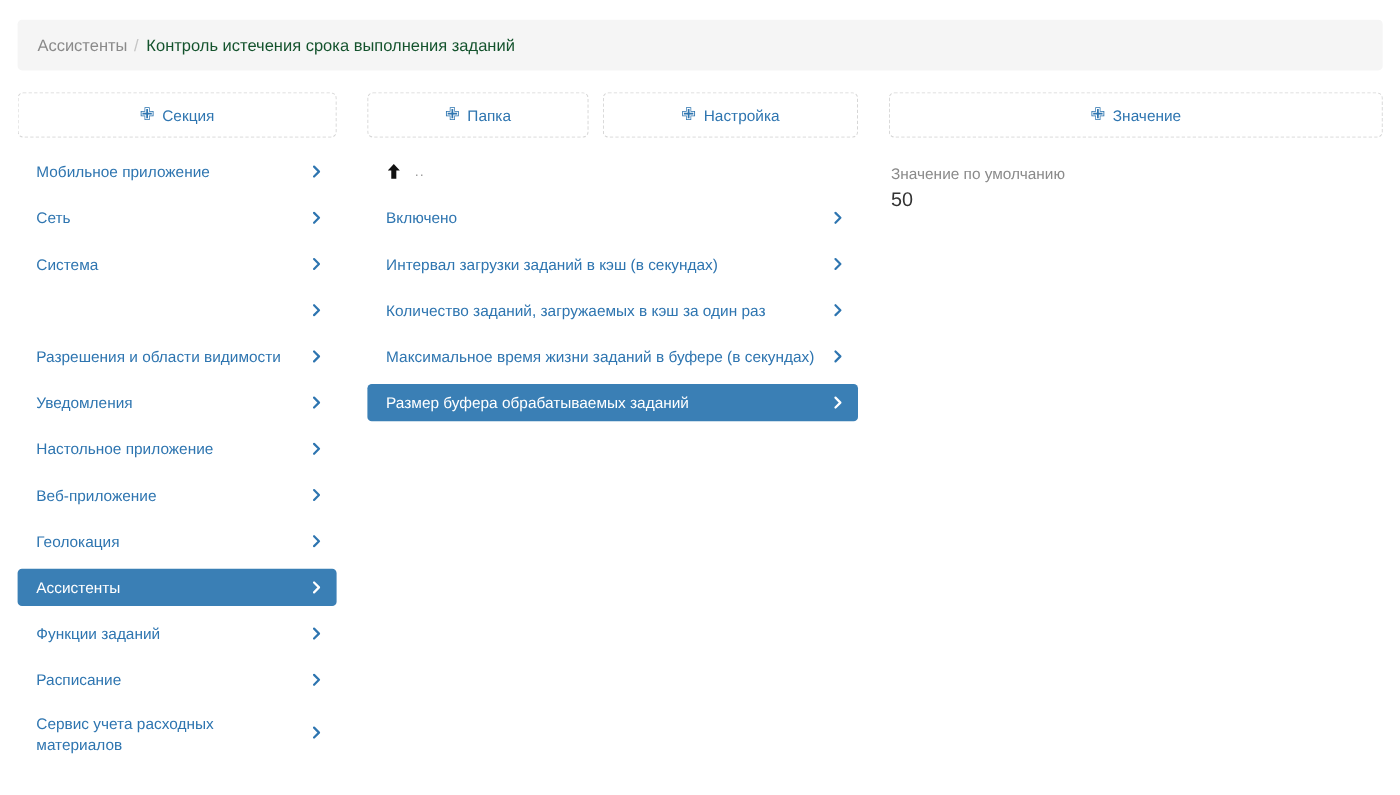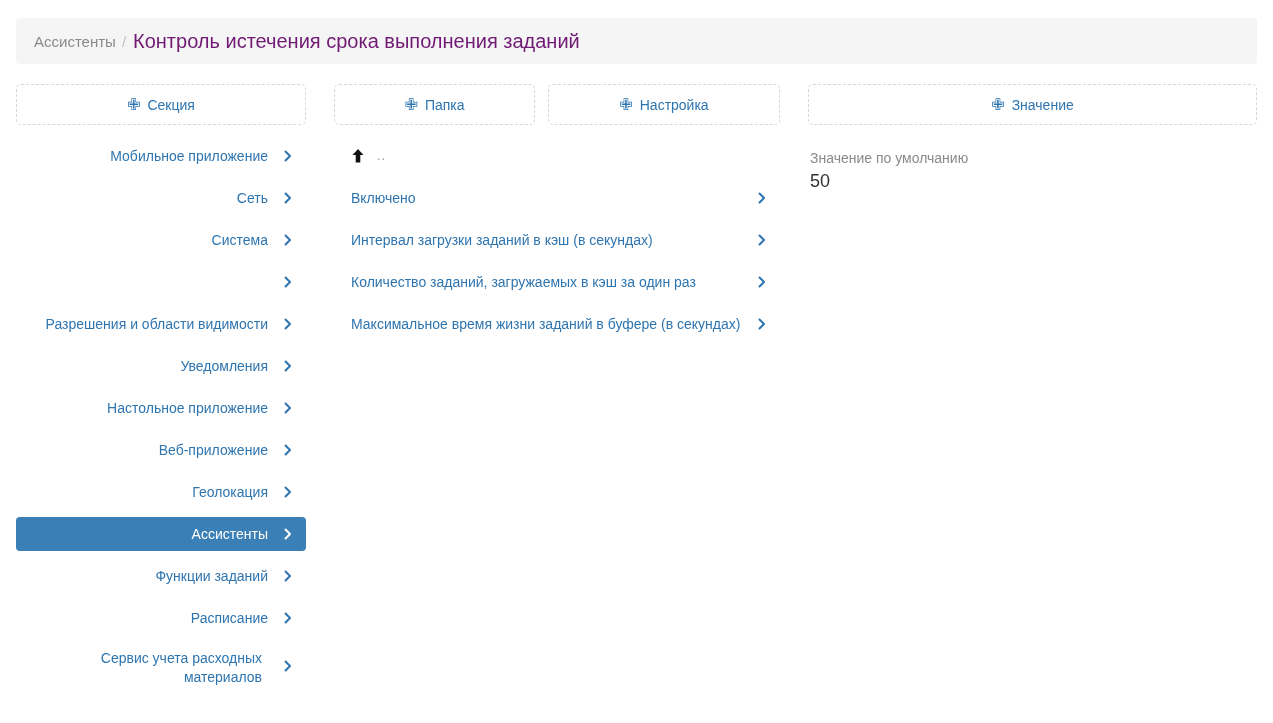--- a/index.html
+++ b/index.html
@@ -29,22 +29,22 @@
     font-size: 15px;
     text-decoration: none;
     cursor: pointer;
   }
   .crumb-sep {
     color: #c4c4c4;
     font-size: 15px;
     margin: 0 7px 0 6px;
   }
   .crumb-active {
-    color: #701a75;
-    font-size: 20px;
+    color: #14532d;
+    font-size: 15px;
   }
 
   
   .columns {
     position: absolute;
     left: 0; top: 84px;
     width: 1273px;
   }
   .col {
     position: absolute;
@@ -107,21 +107,21 @@
   }
   .nav-item .chev svg { display: block; }
   .nav-item .chev path { stroke: #2e75b0; }
   .nav-item.selected {
     background: #3a7fb5;
     color: #ffffff;
   }
   .nav-item.selected .chev path { stroke: #ffffff; }
 
   
-  .col-sections .nav-item { margin-bottom: 8px; text-align: right; }
+  .col-sections .nav-item { margin-bottom: 8px; }
 
   
   .up-row {
     display: flex;
     align-items: center;
     height: 34px;
     padding: 0 0 0 17px;
     margin-bottom: 8px;
     cursor: pointer;
     border-radius: 4px;
@@ -328,20 +328,28 @@
             </span>
         </li>
         <li class="nav-item">
           <span class="label">Максимальное время жизни заданий в буфере (в секундах)</span>
           <span class="chev">
               <svg width="12" height="12" viewBox="0 0 12 12">
                 <path d="M3.5 1.5 L8 6 L3.5 10.5" fill="none" stroke-width="2" stroke-linecap="round" stroke-linejoin="round"></path>
               </svg>
             </span>
         </li>
+        <li class="nav-item selected">
+          <span class="label">Размер буфера обрабатываемых заданий</span>
+          <span class="chev">
+              <svg width="12" height="12" viewBox="0 0 12 12">
+                <path d="M3.5 1.5 L8 6 L3.5 10.5" fill="none" stroke-width="2" stroke-linecap="round" stroke-linejoin="round"></path>
+              </svg>
+            </span>
+        </li>
       </ul>
     </div>
 
     <div class="col col-values">
       <div class="add-btn">
         <span class="plus">✙</span>
         <span>Значение</span>
       </div>
       <div class="value-block">
         <div class="value-label">Значение по умолчанию</div>

